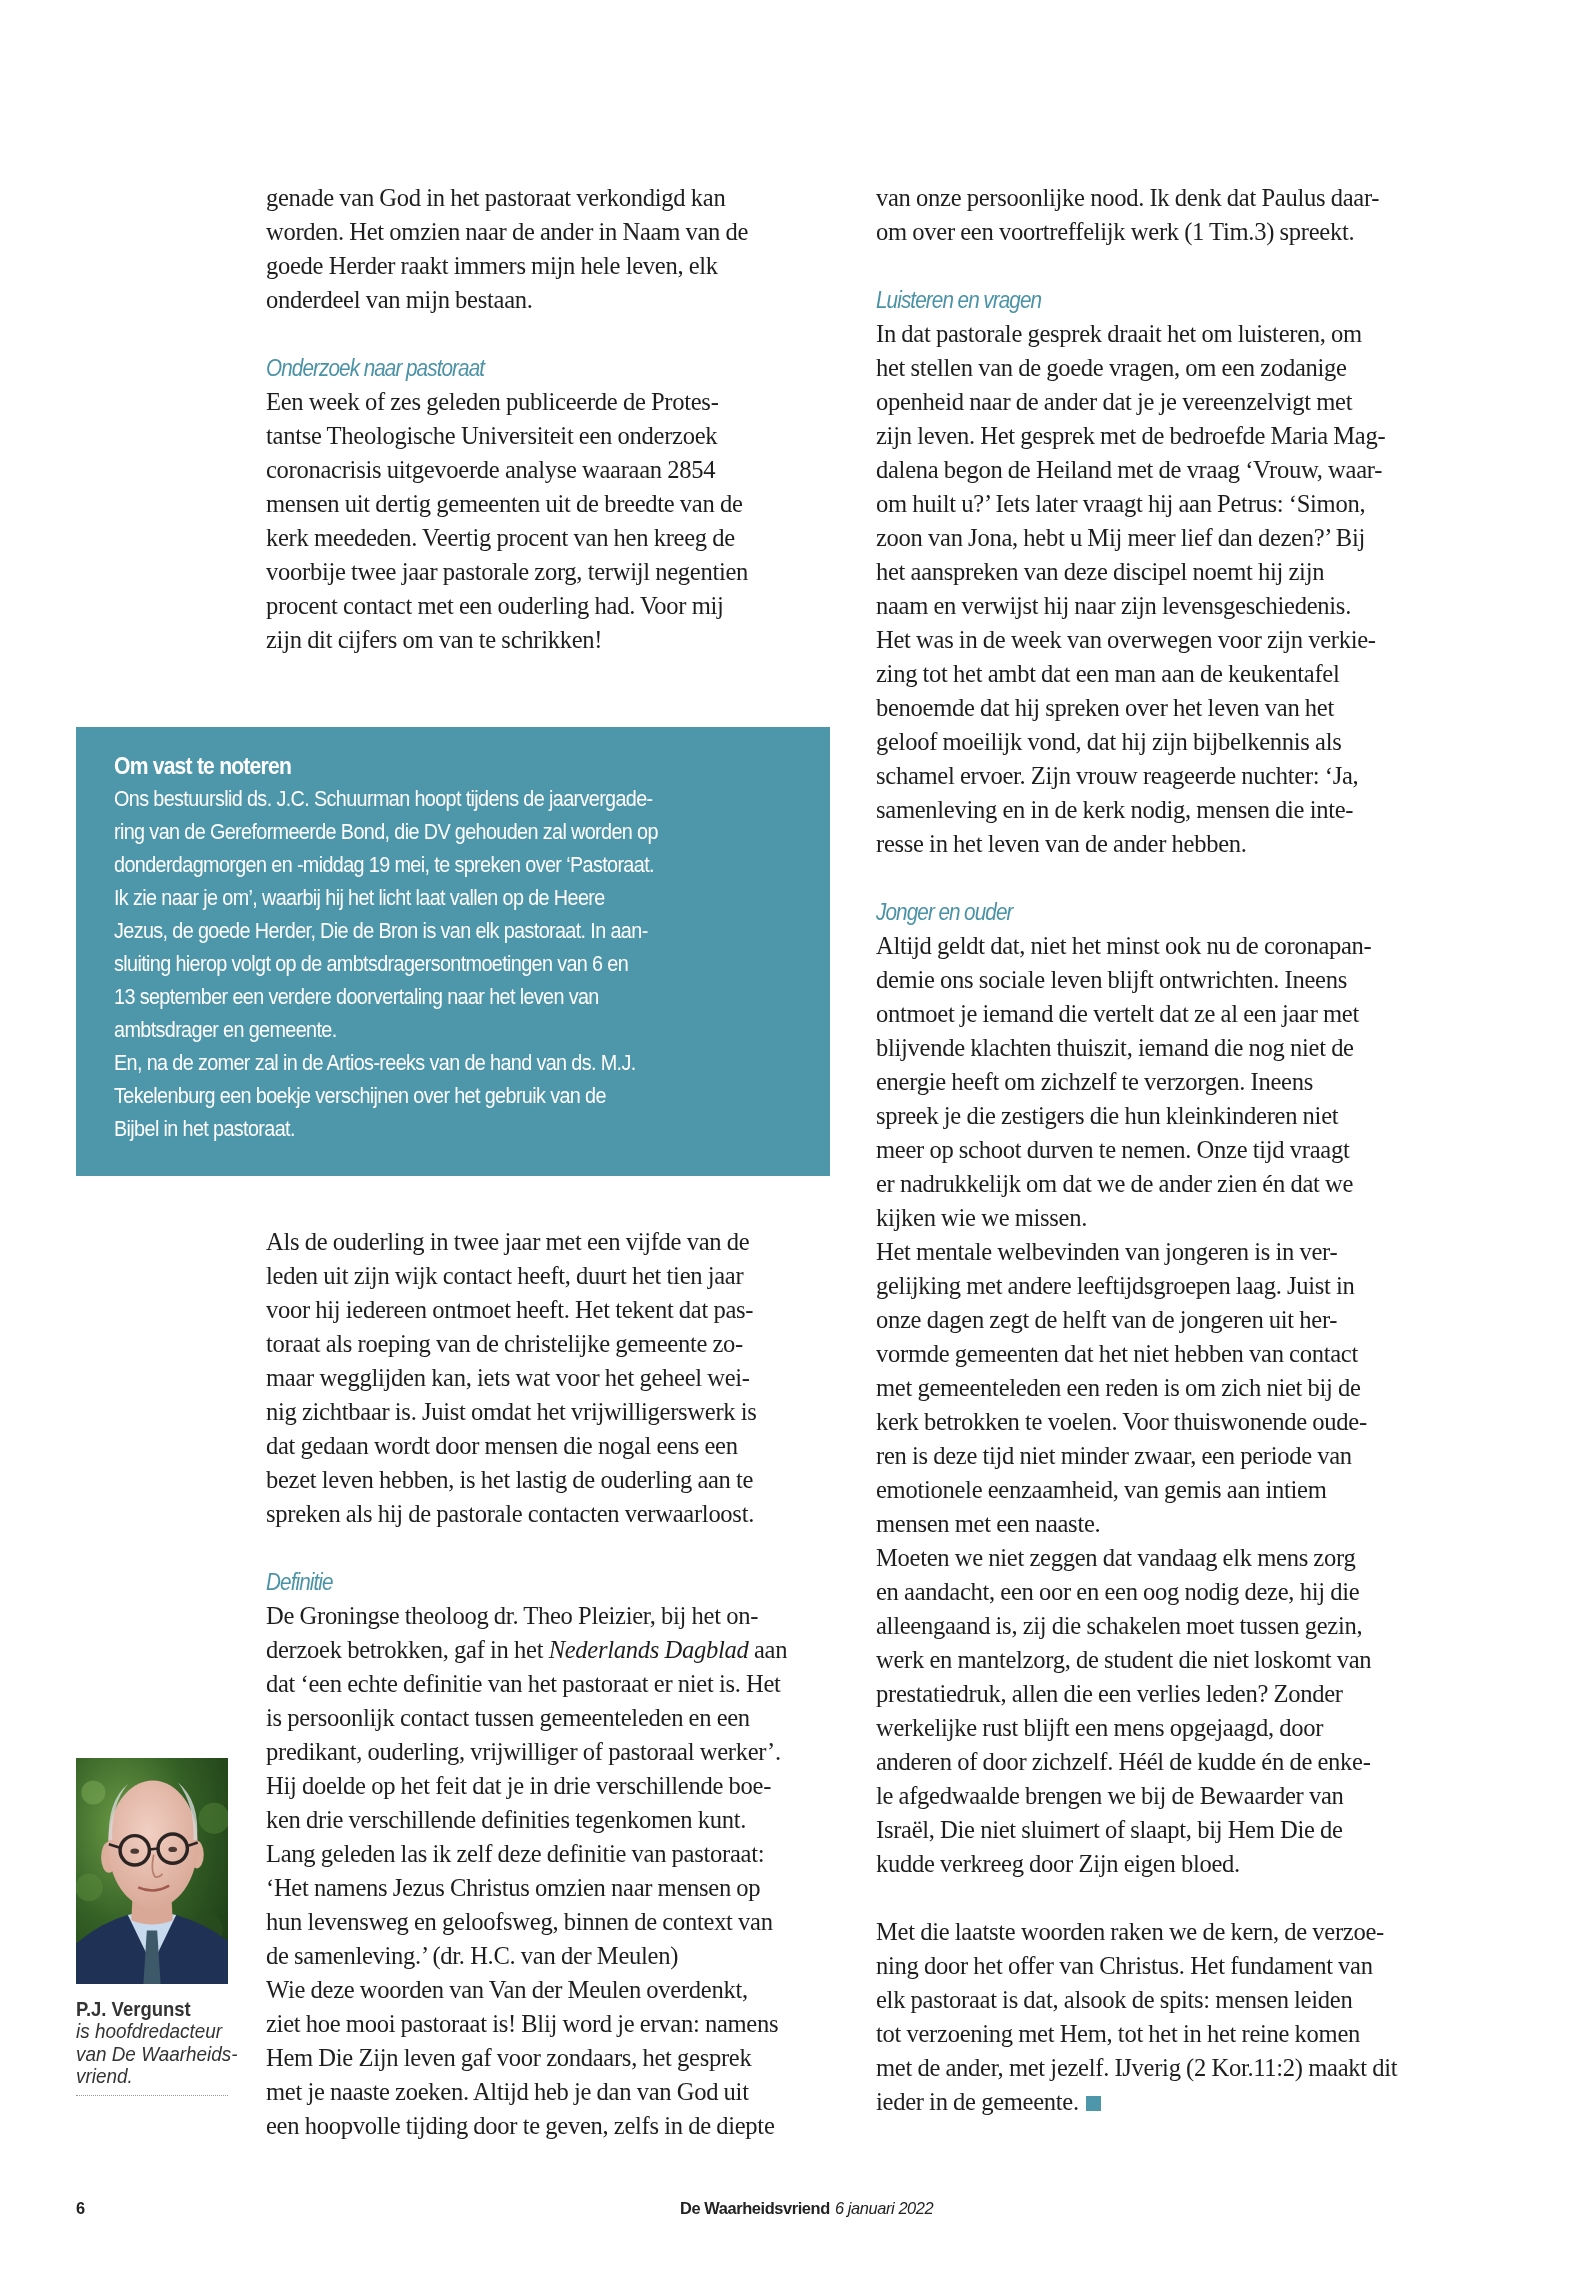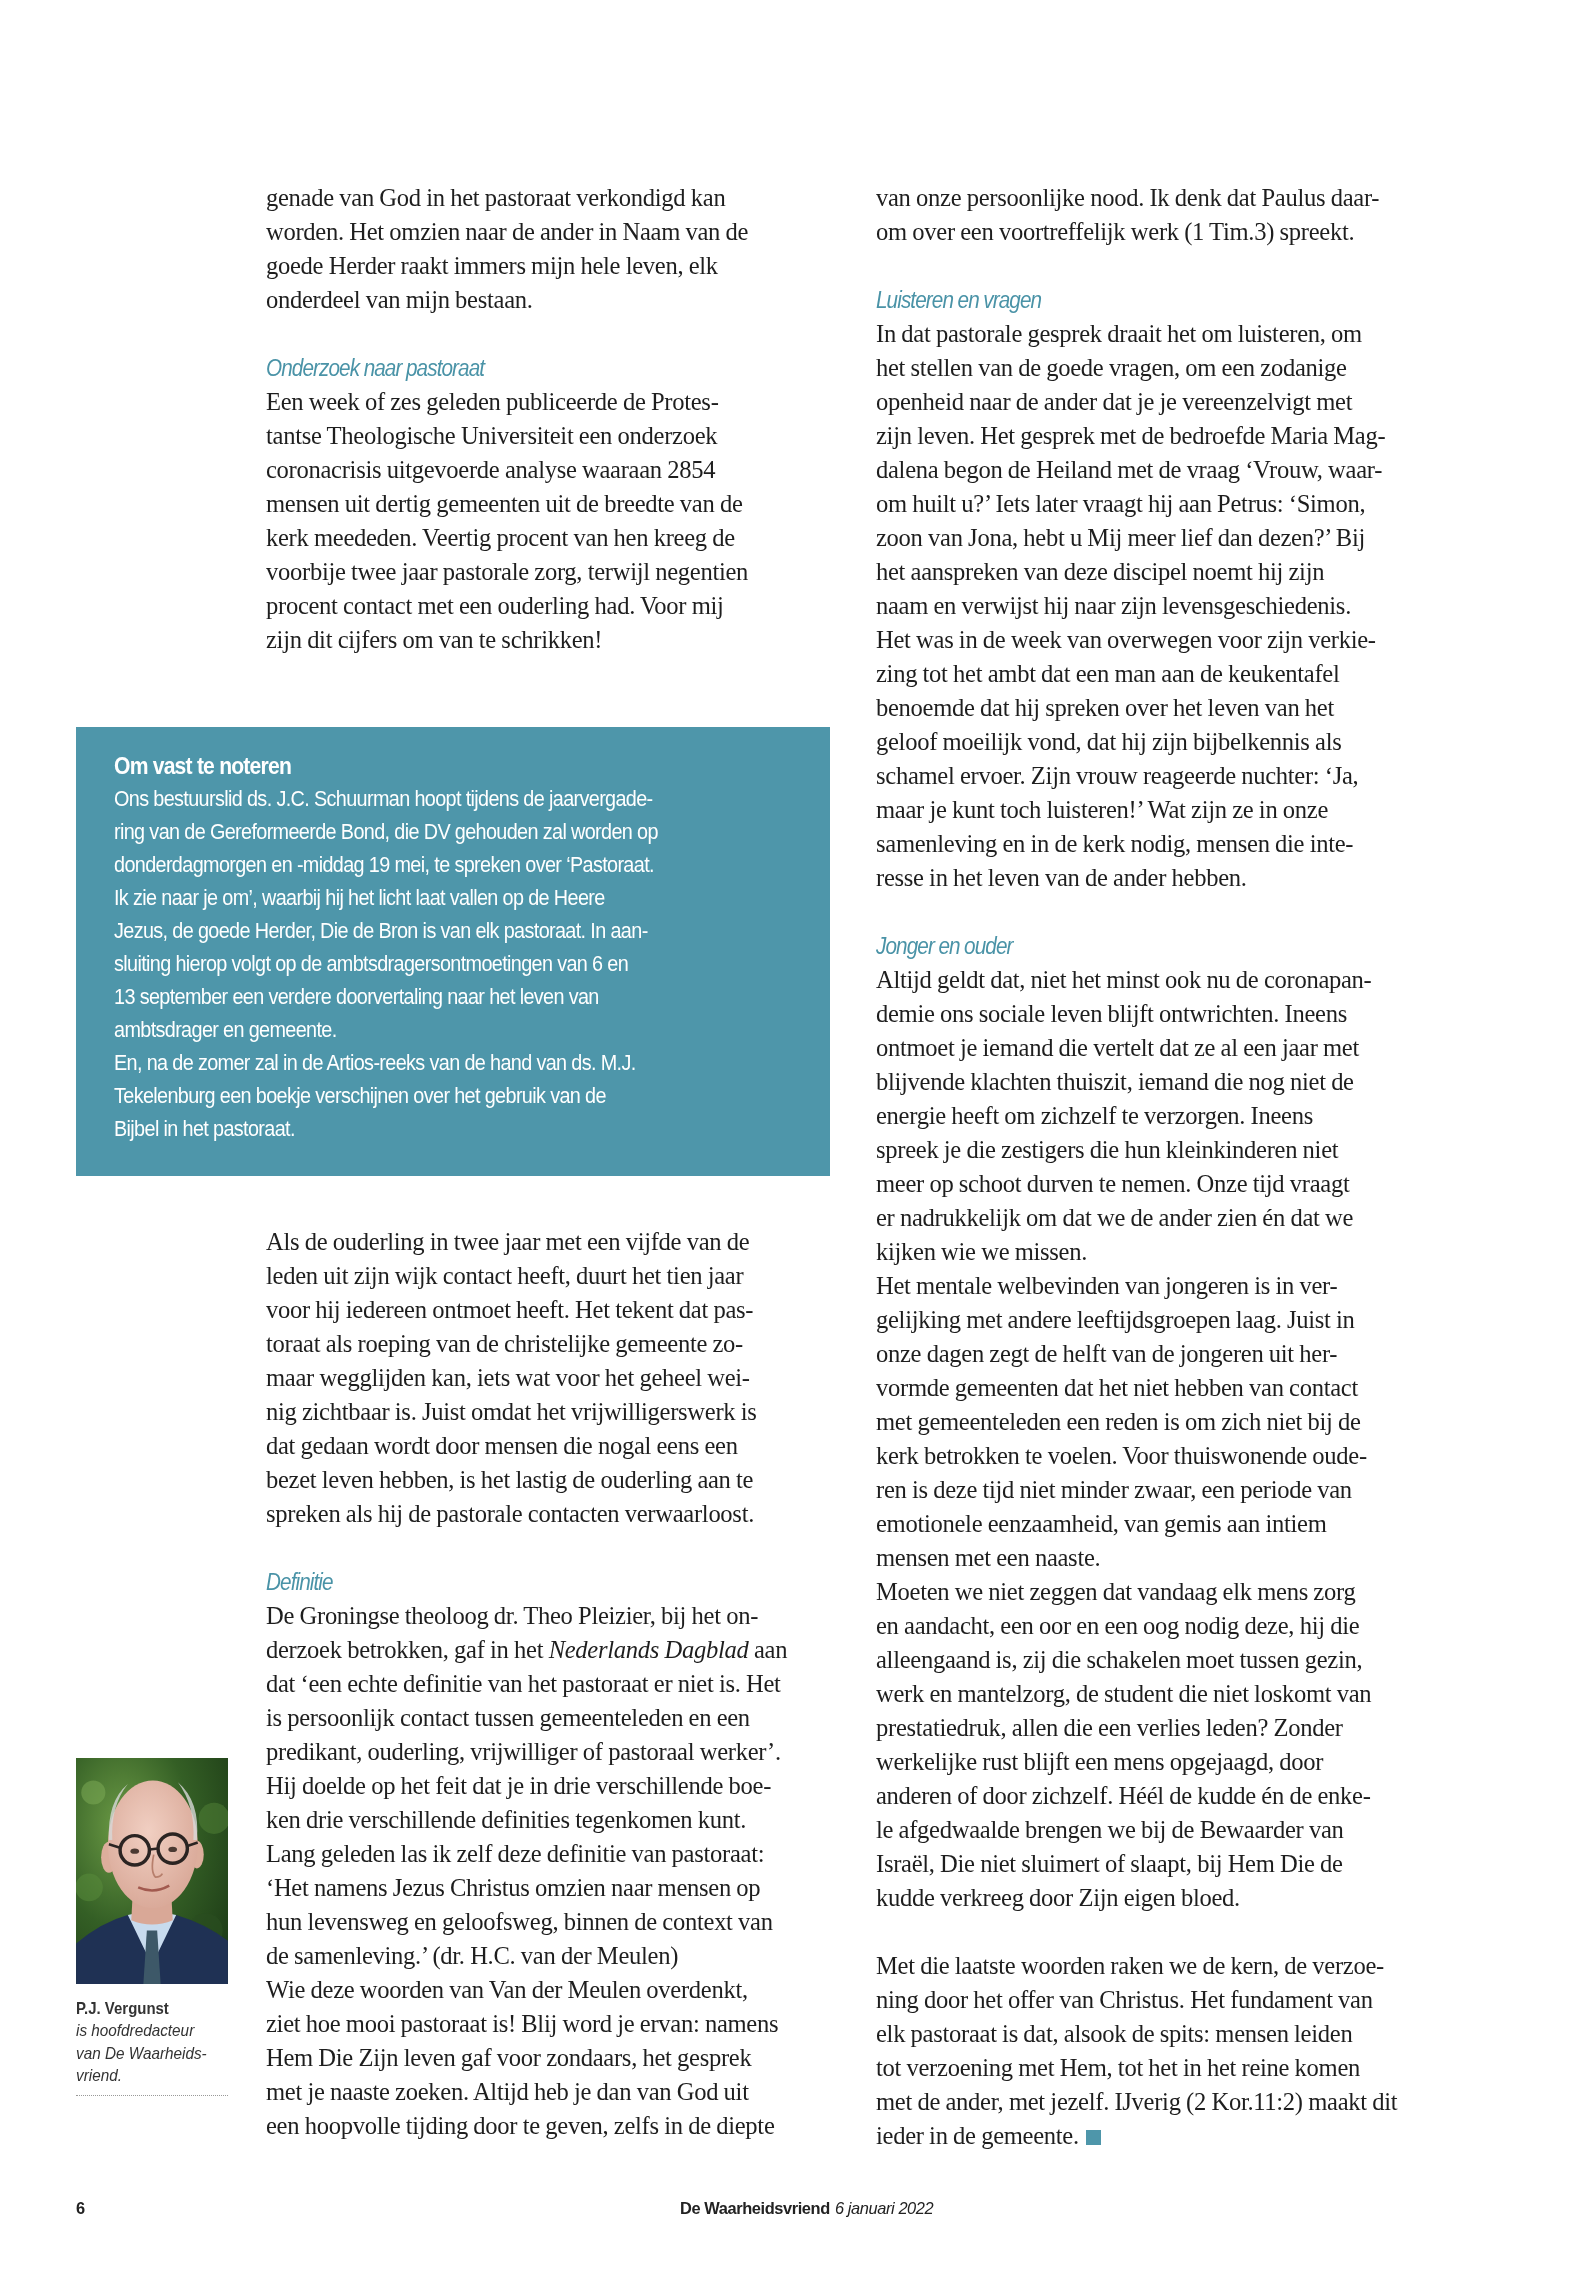--- a/index.html
+++ b/index.html
@@ -74,21 +74,21 @@
     background: radial-gradient(circle at 20% 30%, #5a8a3a 0%, #2f5a22 40%, #1f3f18 100%);
   }
   .photo svg { display: block; }
 
   .byline {
     position: absolute;
     left: 76px; top: 1998px;
     width: 152px;
     font-family: "Liberation Sans", sans-serif;
     color: #333;
-    font-size: 17px;
+    font-size: 21px;
     line-height: 22.4px;
   }
   .byline .name { font-weight: bold; display: block; transform: scaleX(0.88); transform-origin: left center; white-space: nowrap; }
   .byline .role { font-style: italic; display: block; white-space: nowrap; transform: scaleX(0.9); transform-origin: left center; }
   .byline .rule { display: block; margin-top: 7px; border-top: 1.7px dotted #999; width: 152px; }
 
   .end-mark {
     display: inline-block;
     width: 14.7px; height: 14.7px;
     background: #4e96aa;
@@ -187,21 +187,20 @@
     <span class="line">dalena begon de Heiland met de vraag ‘Vrouw, waar-</span>
     <span class="line">om huilt u?’ Iets later vraagt hij aan Petrus: ‘Simon,</span>
     <span class="line">zoon van Jona, hebt u Mij meer lief dan dezen?’ Bij</span>
     <span class="line">het aanspreken van deze discipel noemt hij zijn</span>
     <span class="line">naam en verwijst hij naar zijn levensgeschiedenis.</span>
     <span class="line">Het was in de week van overwegen voor zijn verkie-</span>
     <span class="line">zing tot het ambt dat een man aan de keukentafel</span>
     <span class="line">benoemde dat hij spreken over het leven van het</span>
     <span class="line">geloof moeilijk vond, dat hij zijn bijbelkennis als</span>
     <span class="line">schamel ervoer. Zijn vrouw reageerde nuchter: ‘Ja,</span>
-    <span class="line">maar je kunt toch luisteren!’ Wat zijn ze in onze</span>
     <span class="line">samenleving en in de kerk nodig, mensen die inte-</span>
     <span class="line">resse in het leven van de ander hebben.</span>
     <span class="gap"></span>
     <span class="heading">Jonger en ouder</span>
     <span class="line">Altijd geldt dat, niet het minst ook nu de coronapan-</span>
     <span class="line">demie ons sociale leven blijft ontwrichten. Ineens</span>
     <span class="line">ontmoet je iemand die vertelt dat ze al een jaar met</span>
     <span class="line">blijvende klachten thuiszit, iemand die nog niet de</span>
     <span class="line">energie heeft om zichzelf te verzorgen. Ineens</span>
     <span class="line">spreek je die zestigers die hun kleinkinderen niet</span>

